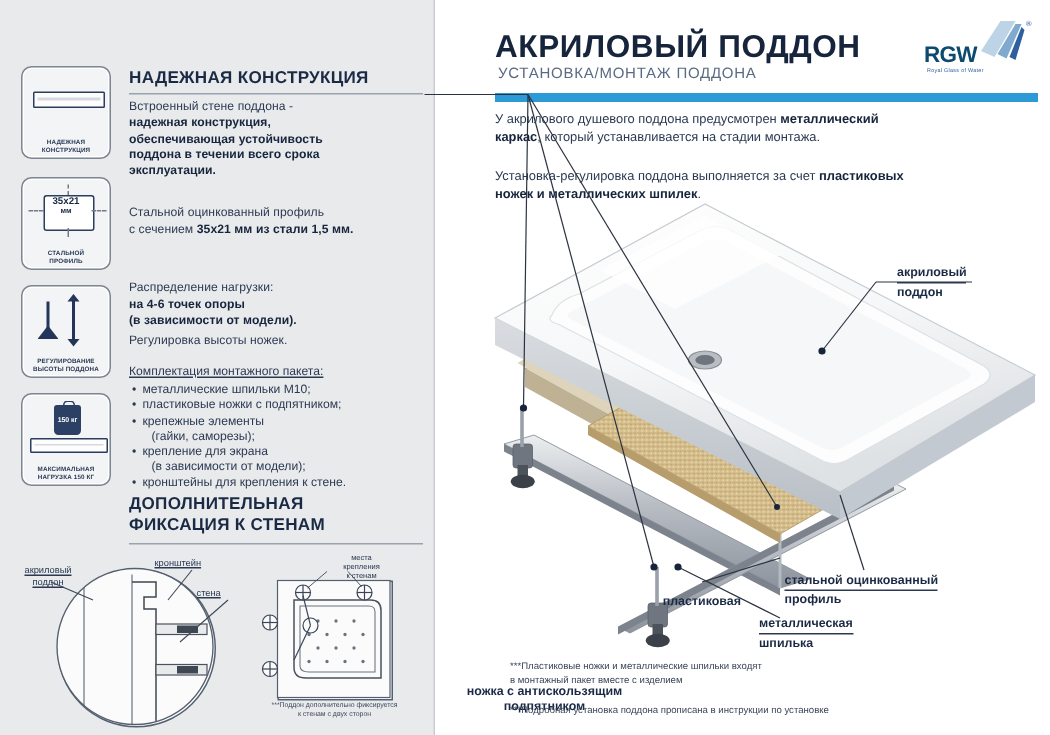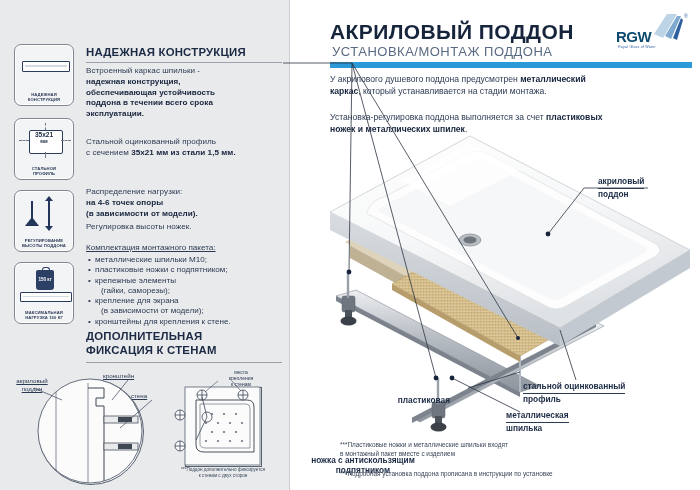--- a/index.html
+++ b/index.html
@@ -109,21 +109,21 @@
   .tray-box{position:absolute;border:1px solid #55606f;background:#fbfbfc;}
   .foot-note{position:absolute;font-size:4.6px;line-height:5.6px;color:#3a4659;text-align:center;}
 
   
   .title-main{
     position:absolute;left:330px;top:20px;
     font-size:21px;font-weight:bold;letter-spacing:.4px;color:#16243c;
   }
   .title-sub{
     position:absolute;left:332px;top:44px;
-    font-size:13px;letter-spacing:.5px;color:#5a6a82;
+    font-size:10px;letter-spacing:.5px;color:#5a6a82;
   }
   .blue-bar{
     position:absolute;left:330px;top:62px;width:362px;height:6px;background:#2b9ad6;
   }
   .r-body{
     position:absolute;font-size:8.6px;line-height:11.6px;color:#2b3a52;
   }
   .r-body b{font-weight:bold;color:#16243c;}
 
   
@@ -201,21 +201,21 @@
         <div class="icon-cap">
           <span class="l1">МАКСИМАЛЬНАЯ</span>
           <span class="l2">НАГРУЗКА 150 КГ</span>
         </div>
       </div>
 
       <div class="l-head" style="left:86px;top:46px;">НАДЕЖНАЯ КОНСТРУКЦИЯ</div>
       <div class="l-rule" style="left:86px;top:62px;width:196px;"></div>
 
       <div class="l-body" style="left:86px;top:66px;width:200px;">
-        <div>Встроенный каркас шпильки -</div>
+        <div>Встроенный стене поддона -</div>
         <div><b>надежная конструкция,</b></div>
         <div><b>обеспечивающая устойчивость</b></div>
         <div><b>поддона в течении всего срока</b></div>
         <div><b>эксплуатации.</b></div>
       </div>
 
       <div class="l-body" style="left:86px;top:137px;width:205px;">
         <div>Стальной оцинкованный профиль</div>
         <div><span>с сечением </span><b>35х21 мм из стали 1,5 мм.</b></div>
       </div>
@@ -456,21 +456,21 @@
 
   <div class="d-lbl under" style="left:598px;top:176px;">акриловый</div>
   <div class="d-lbl" style="left:598px;top:189px;">поддон</div>
 
   <div class="d-lbl under" style="left:523px;top:381px;">стальной оцинкованный</div>
   <div class="d-lbl" style="left:523px;top:394px;">профиль</div>
 
   <div class="d-lbl under" style="left:506px;top:410px;">металлическая</div>
   <div class="d-lbl" style="left:506px;top:423px;">шпилька</div>
 
-  <div class="d-lbl" style="left:290px;top:395px;width:160px;text-align:right;">пластиковая</div>
+  <div class="d-lbl" style="left:290px;top:395px;width:160px;text-align:right;padding-left:44px;">пластиковая</div>
   <div class="d-lbl" style="left:276px;top:408px;width:174px;text-align:center;margin-top:47px;">ножка с антискользящим</div>
   <div class="d-lbl" style="left:276px;top:421px;width:174px;text-align:center;margin-top:44px;">подпятником</div>
 
   <div class="note" style="left:340px;top:441px;">
     <span>***Пластиковые ножки и металлические шпильки входят</span><br>
     <span>в монтажный пакет вместе с изделием</span>
   </div>
   <div class="note" style="left:340px;top:470px;">***Подробная установка поддона прописана в инструкции по установке</div>
 
 </div>

